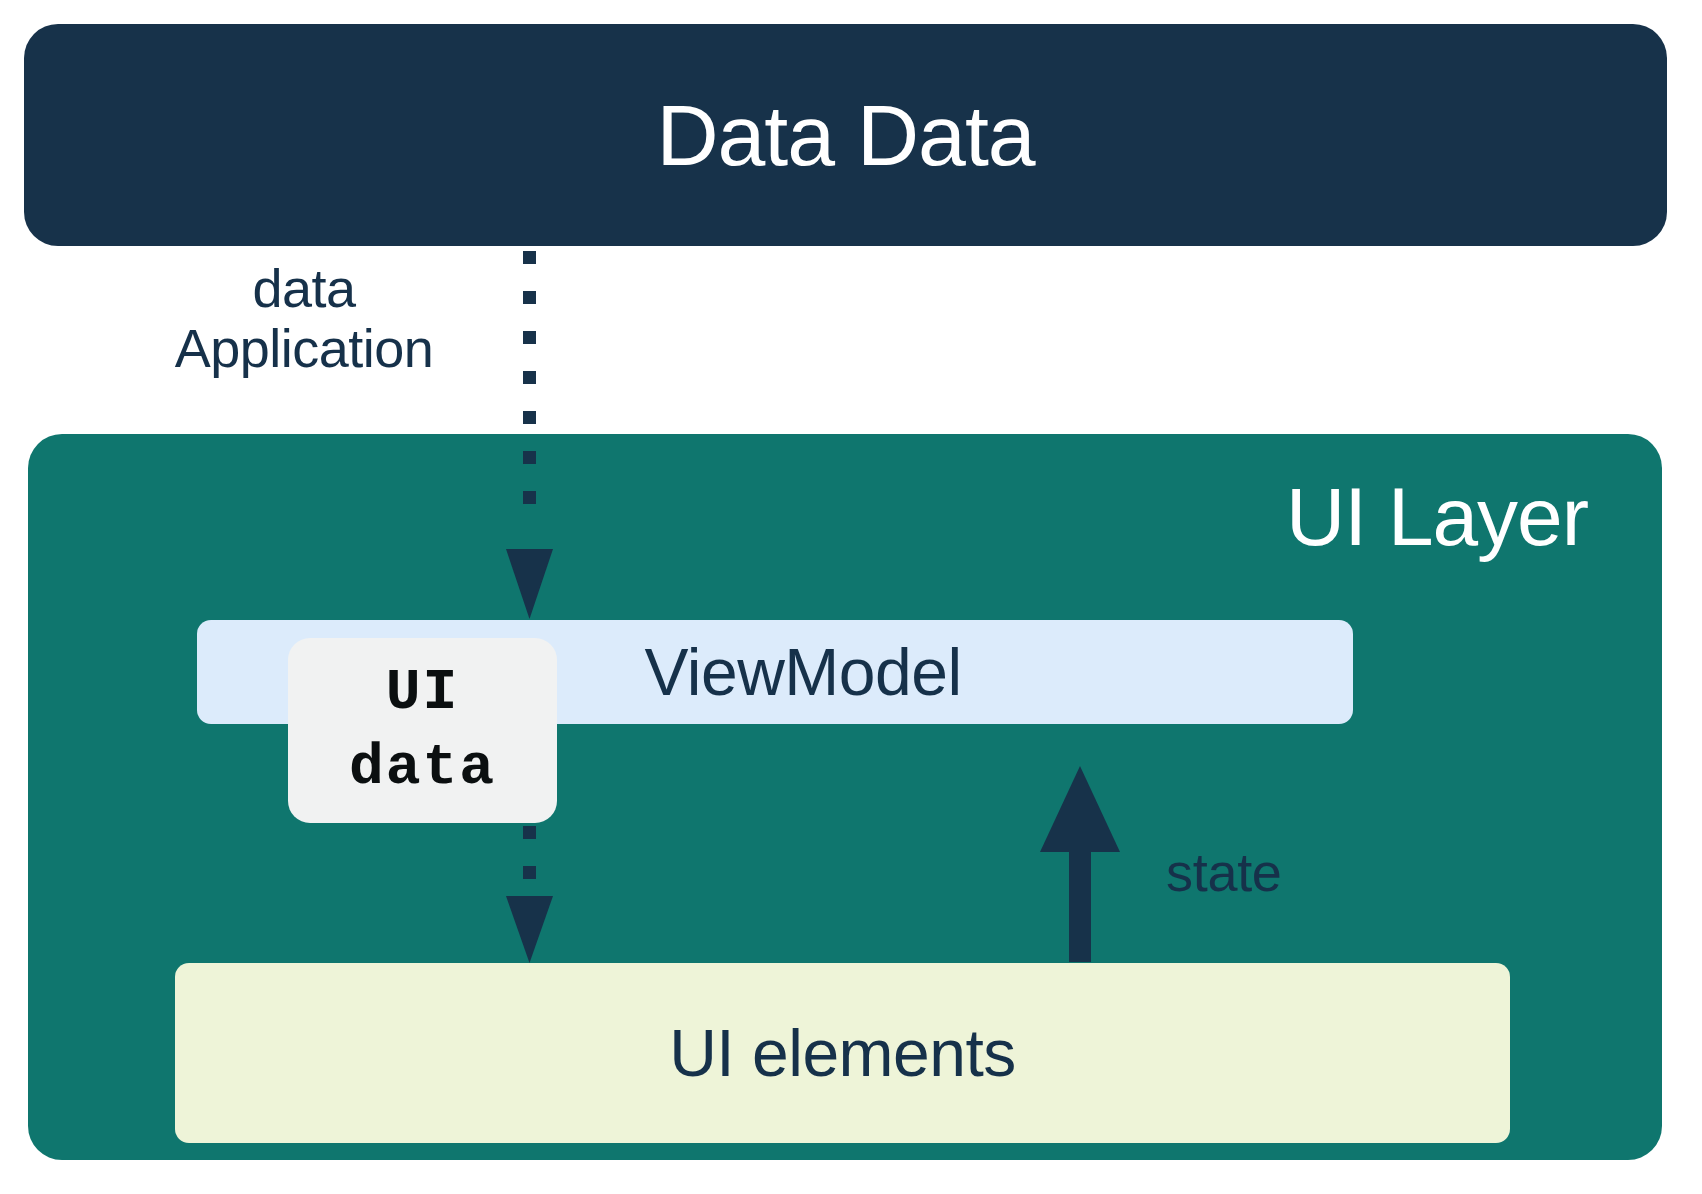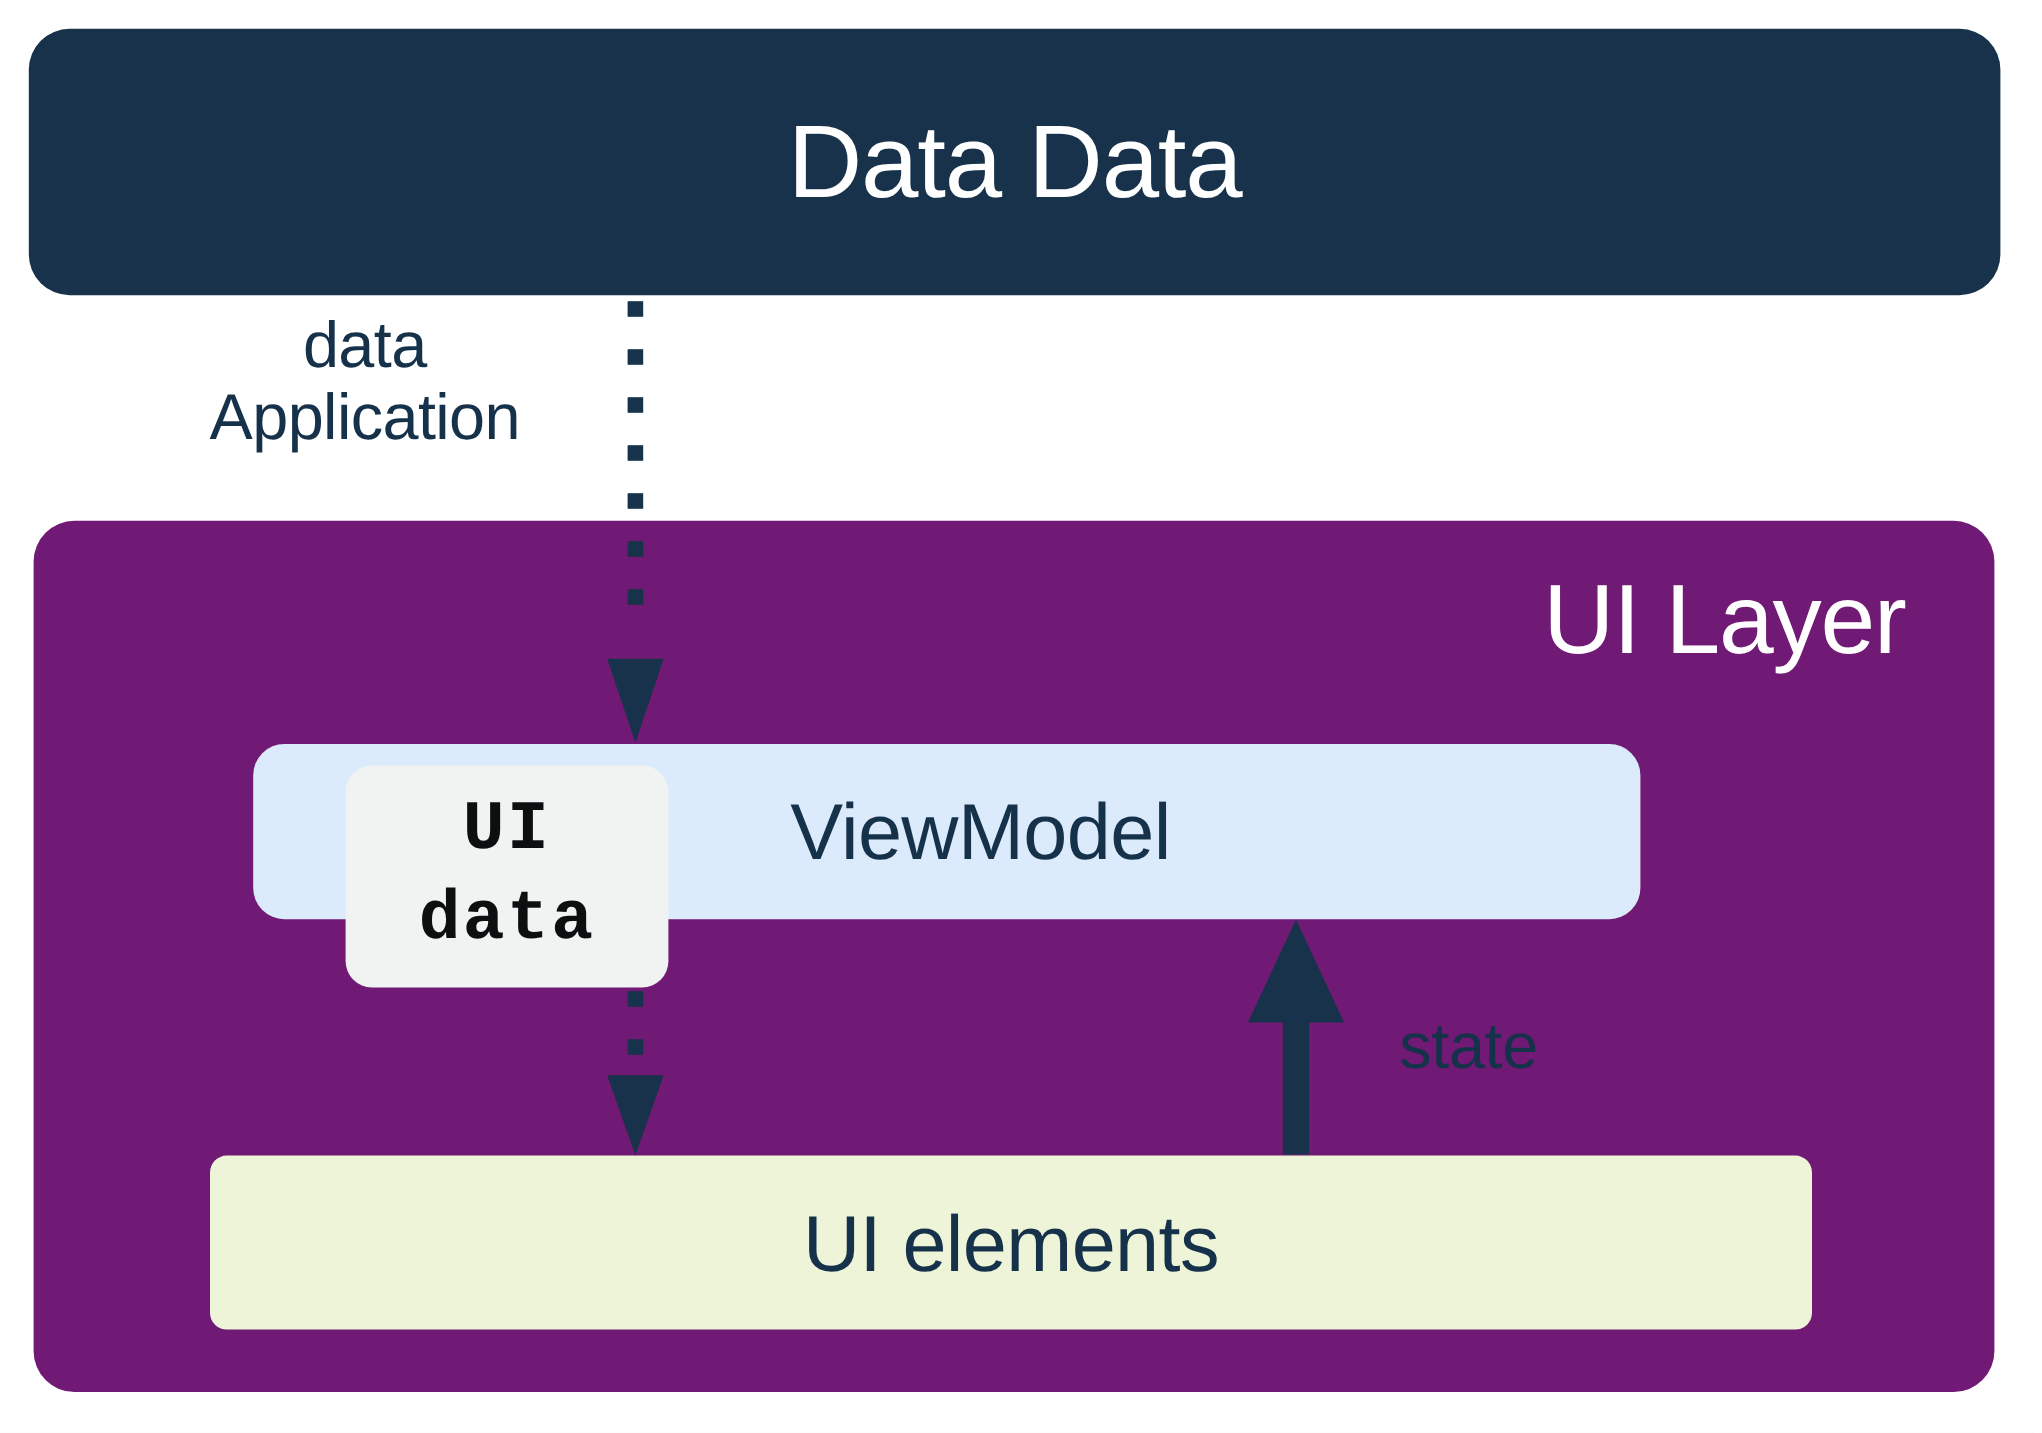--- a/index.html
+++ b/index.html
@@ -56,46 +56,46 @@
     letter-spacing: -0.5px;
   }
 
   
   .ui-layer {
     position: absolute;
     left: 28px;
     top: 434px;
     width: 1634px;
     height: 726px;
-    background: #701a75;
+    background: #0f766e;
     border-radius: 34px;
     box-sizing: border-box;
     text-align: right;
   }
   .ui-layer-title {
     position: absolute;
     right: 74px;
     top: 42px;
     color: #ffffff;
     font-size: 82px;
     font-weight: 400;
     line-height: 1;
     letter-spacing: -1px;
     white-space: nowrap;
   }
 
   
   .viewmodel-box {
     position: absolute;
-    left: 211px;
+    left: 197px;
     top: 620px;
     width: 1156px;
-    height: 146px;
+    height: 104px;
     background: #DCEBFB;
-    border-radius: 26px;
+    border-radius: 14px;
     box-sizing: border-box;
   }
   .viewmodel-label {
     position: absolute;
     left: 0;
     top: 0;
     width: 100%;
     height: 100%;
     display: flex;
     align-items: center;
@@ -131,21 +131,21 @@
     line-height: 1.28;
     letter-spacing: 2px;
   }
 
   
   .ui-elements-box {
     position: absolute;
     left: 175px;
     top: 963px;
     width: 1335px;
-    height: 145px;
+    height: 180px;
     background: #EEF4D8;
     border-radius: 14px;
     display: flex;
     align-items: center;
     justify-content: center;
     box-sizing: border-box;
   }
   .ui-elements-label {
     color: #16314A;
     font-size: 66px;

